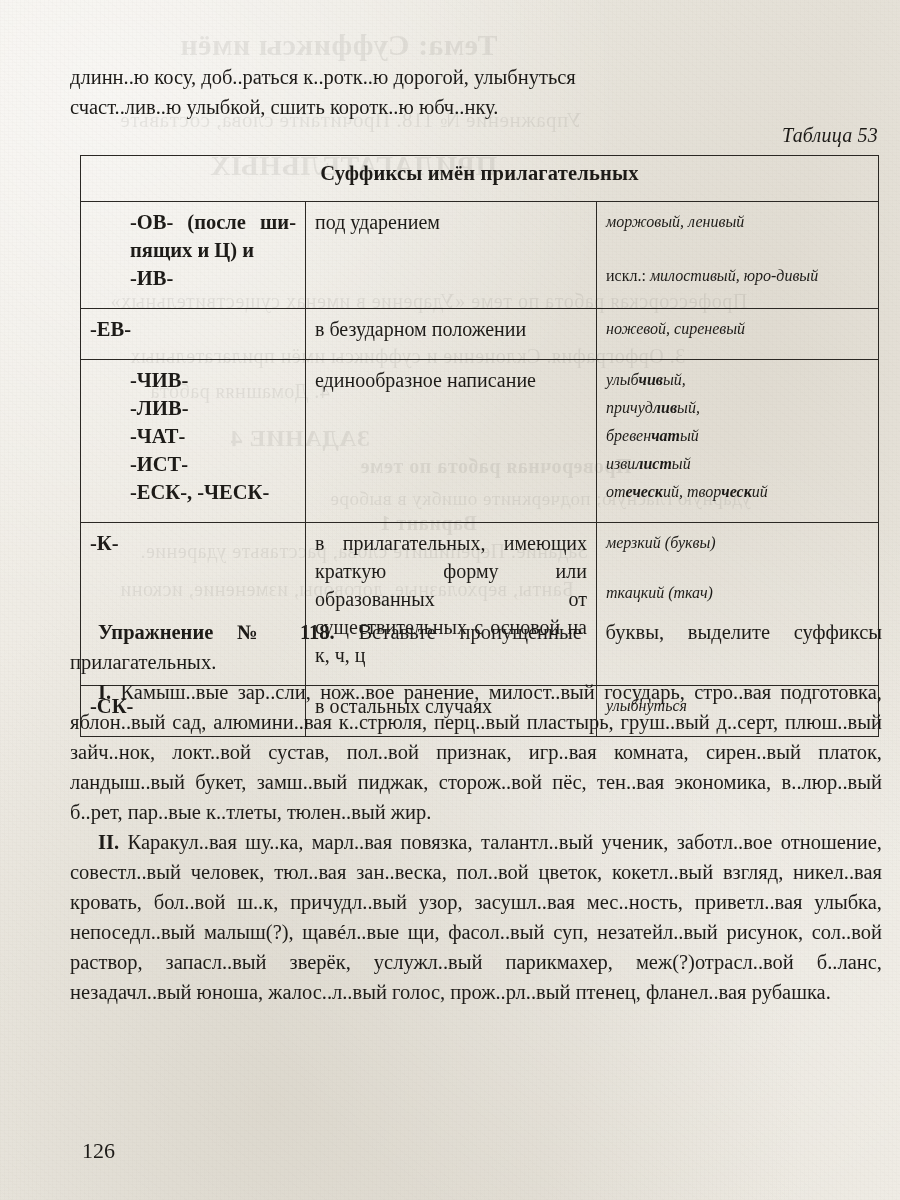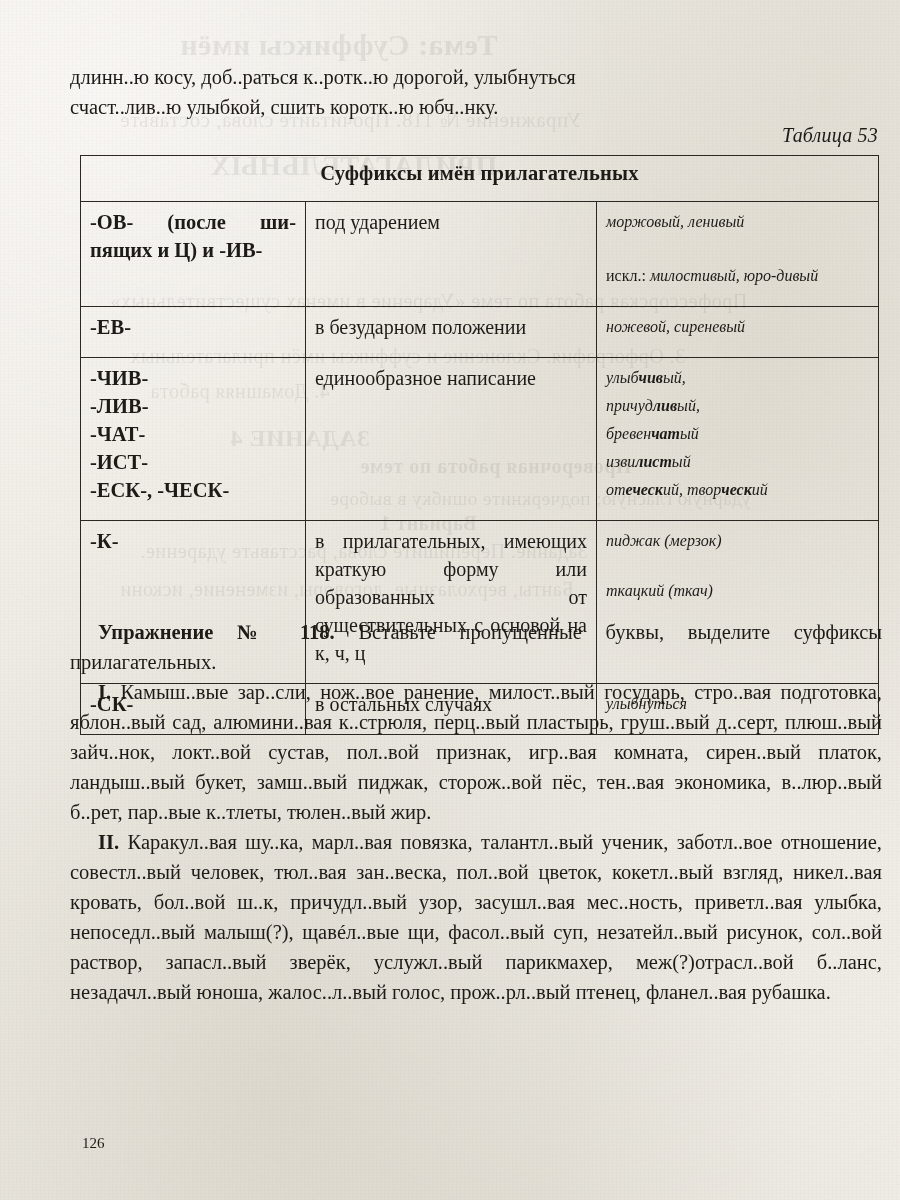--- a/index.html
+++ b/index.html
@@ -117,21 +117,21 @@
     padding-bottom: 6px;
     letter-spacing: .2px;
   }
   .cell-suffix {
     font-weight: bold;
     font-size: 20.5px;
     line-height: 28px;
     text-align: justify;
     text-align-last: left;
   }
-  .cell-suffix .stack { display: block; text-align: left; }
+  .cell-suffix .stack { display: block; text-align: left; margin-left: 40px; }
   .cell-rule {
     font-size: 20px;
     line-height: 28px;
     text-align: justify;
     text-align-last: left;
   }
   .cell-example {
     font-style: italic;
     font-size: 16px;
     line-height: 28px;
@@ -151,22 +151,22 @@
     width: 812px;
   }
   .exercise p { margin: 0 0 0 0; }
   .exercise p.indent { text-indent: 28px; }
   .ex-title { font-weight: bold; }
   .part-label { font-weight: bold; }
 
   .folio {
     position: absolute;
     left: 82px;
-    bottom: 48px;
-    font-size: 15px;
+    bottom: 36px;
+    font-size: 22px;
   }
 </style>
 </head>
 <body>
 
 <div id="paper-texture"></div>
 <div id="paper-grain"></div>
 
 <div id="bleed-through">
   <div style="top:28px;  right:180px; font-size:30px; font-weight:bold;">Тема: Суффиксы имён</div>
@@ -239,21 +239,21 @@
           <span class="blk"><span>бревен</span><span class="hl">чат</span><span>ый</span></span>
           <span class="blk"><span>изви</span><span class="hl">лист</span><span>ый</span></span>
           <span class="blk"><span>от</span><span class="hl">еческ</span><span>ий, твор</span><span class="hl">ческ</span><span>ий</span></span>
         </td>
       </tr>
 
       <tr class="row-tall">
         <td class="cell-suffix">-К-</td>
         <td class="cell-rule" style="text-align:justify;">в прилагательных, имеющих краткую форму или образованных от существительных с основой на к, ч, ц</td>
         <td class="cell-example">
-          <span class="blk">пиджак (мерзок)</span>
+          <span class="blk">мерзкий (буквы)</span>
           <span class="gap-sm"></span>
           <span class="blk">ткацкий (ткач)</span>
         </td>
       </tr>
 
       <tr>
         <td class="cell-suffix">-СК-</td>
         <td class="cell-rule">в остальных случаях</td>
         <td class="cell-example">
           <span class="blk">улыбнуться</span>

